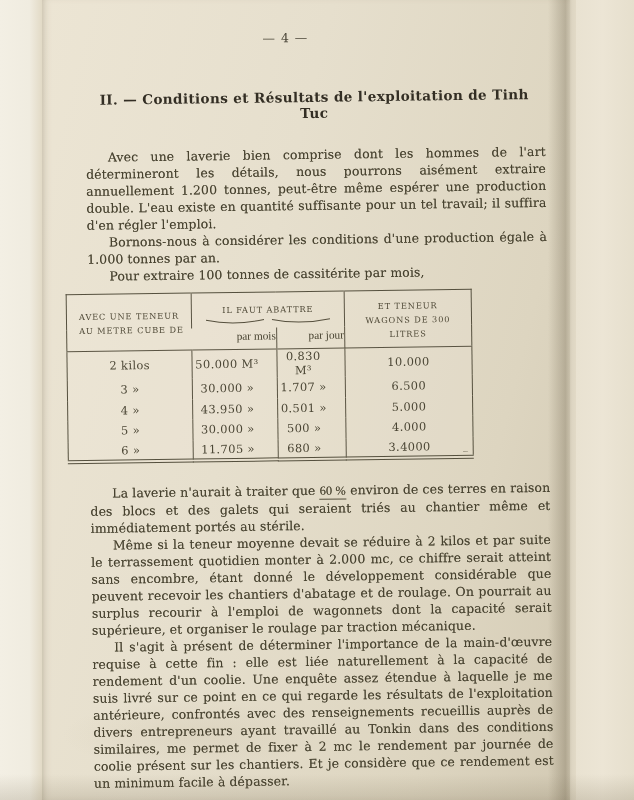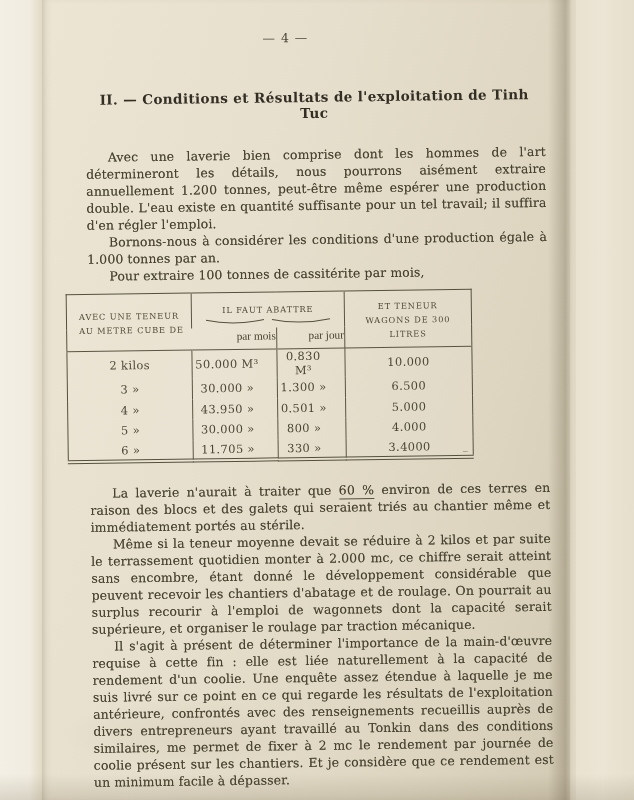--- a/index.html
+++ b/index.html
@@ -40,21 +40,21 @@
   .body-text p { font-size:12.4px; line-height:17px; text-align:justify;
           text-indent:22px; letter-spacing:.15px; color:#47422f;
           text-shadow:0 0 .4px rgba(70,64,47,.55); }
   p.para-1 { margin-top:25px; }
   p.para-2 { margin-top:0; }
   p.para-3 { margin-top:0; }
   p.para-4 { margin-top:21px; }
   p.para-5 { margin-top:0; }
   p.para-6 { margin-top:0; }
 
-  .pct-underlined { border-bottom:1.6px solid #55503e; padding-bottom:1px; }
+  .pct-underlined { border-bottom:1.6px solid #55503e; padding-bottom:1px;font-family:Liberation Serif, serif; }
 
   .production-table { margin:9px 0 0 24px; width:406px; border-collapse:collapse;
           border:1.6px solid #55503e; border-bottom:4px double #55503e;
           color:#4b4635; background:rgba(255,250,235,.12); }
   .production-table td { border-left:1px solid #5a5443; vertical-align:middle; }
   .production-table td:first-child { border-left:none; }
   .production-table .hdr-row td { border-bottom:1px solid #5a5443; }
   .col-teneur { width:123px; }
   .col-mois   { width:83px; }
   .col-jour   { width:67px; }
@@ -120,39 +120,39 @@
 
         <tr class="data-row">
           <td class="cell-teneur">2 kilos</td>
           <td class="cell-mois">50.000 M³</td>
           <td class="cell-jour">0.830 M³</td>
           <td class="cell-wagons">10.000</td>
         </tr>
         <tr class="data-row">
           <td class="cell-teneur">3 »</td>
           <td class="cell-mois">30.000 »</td>
-          <td class="cell-jour">1.300 »</td>
+          <td class="cell-jour">1.707 »</td>
           <td class="cell-wagons">6.500</td>
         </tr>
         <tr class="data-row">
           <td class="cell-teneur">4 »</td>
           <td class="cell-mois">43.950 »</td>
           <td class="cell-jour">0.501 »</td>
           <td class="cell-wagons">5.000</td>
         </tr>
         <tr class="data-row">
           <td class="cell-teneur">5 »</td>
           <td class="cell-mois">30.000 »</td>
-          <td class="cell-jour">800 »</td>
+          <td class="cell-jour">500 »</td>
           <td class="cell-wagons">4.000</td>
         </tr>
         <tr class="data-row">
           <td class="cell-teneur">6 »</td>
           <td class="cell-mois">11.705 »</td>
-          <td class="cell-jour">330 »</td>
+          <td class="cell-jour">680 »</td>
           <td class="cell-wagons">
             <span>3.4000</span>
             <span class="stray-dash">‒</span>
           </td>
         </tr>
       </tbody>
     </table>
 
     <div class="body-text">
       <p class="para-4"><span>La laverie n'aurait à traiter que </span><span class="pct-underlined">60 %</span><span> environ de ces terres en raison des blocs et des galets qui seraient triés au chantier même et immédiatement portés au stérile.</span></p>

